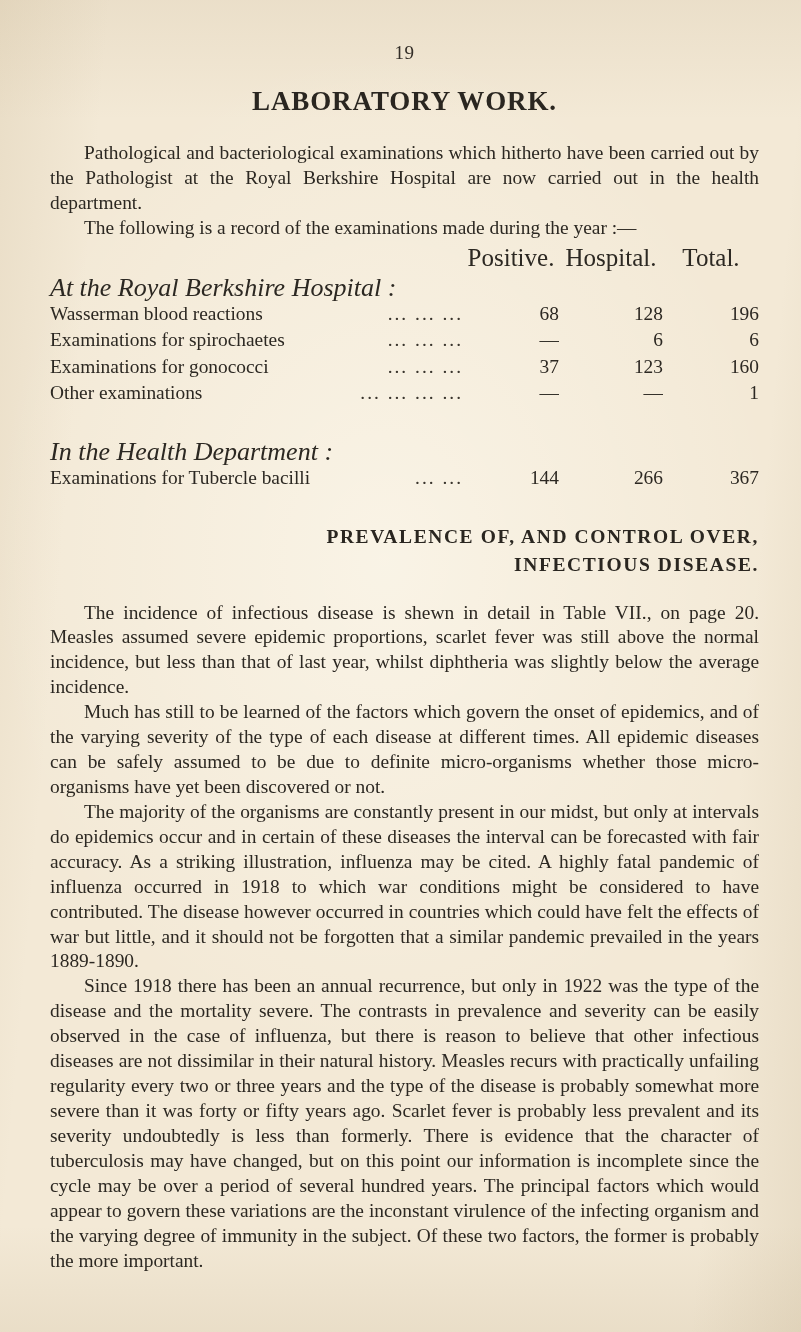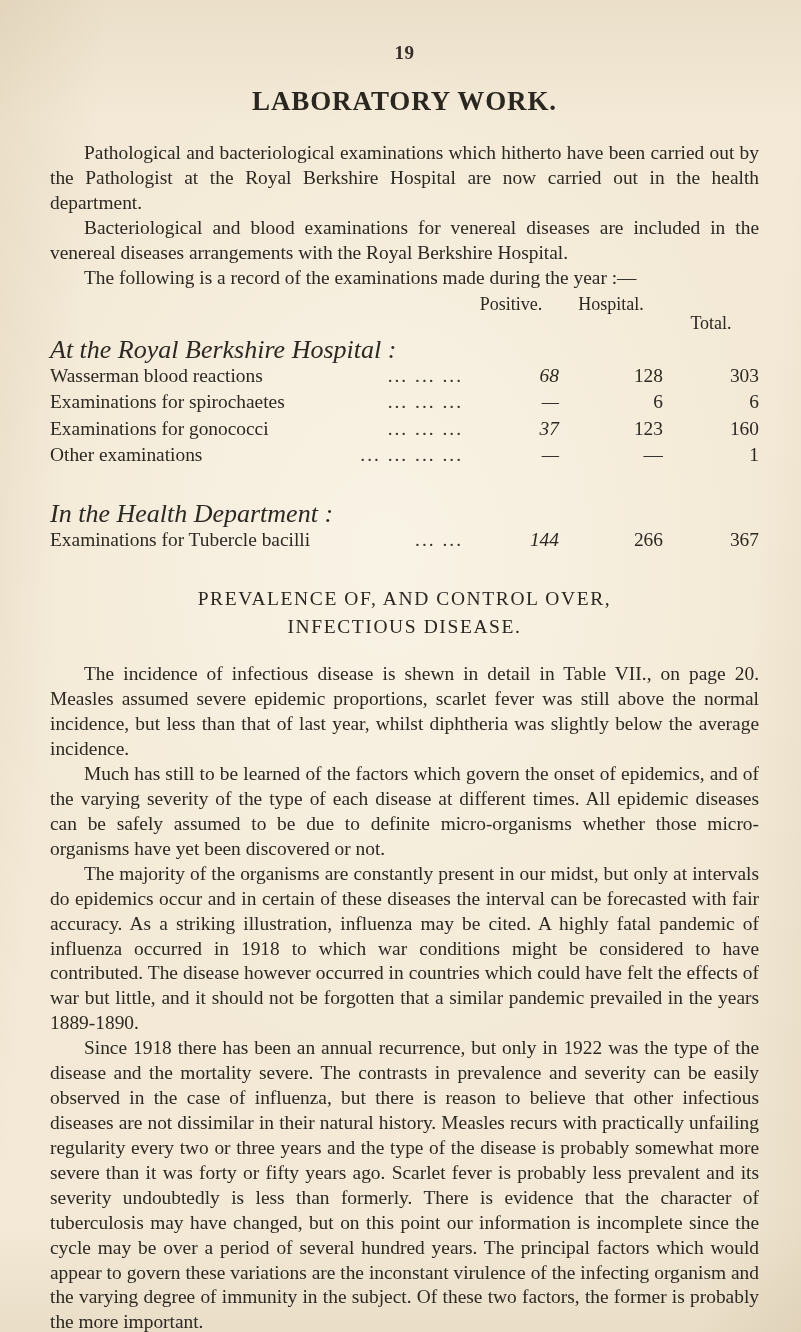--- a/index.html
+++ b/index.html
@@ -31,34 +31,33 @@
     top: 0;
     width: 709px;
     height: 1332px;
   }
   .folio {
     text-align: center;
     font-size: 19px;
     letter-spacing: 0.5px;
     margin-top: 42px;
     color: #332e27;
-    font-weight: bold;
   }
   h1.section-title {
     text-align: center;
     font-size: 27px;
     font-weight: bold;
     letter-spacing: 0.9px;
     margin: 22px 0 10px 0;
     color: #2a2620;
   }
   h2.section-title-2 {
-    text-align: center;
+    text-align: right;
     font-size: 19.5px;
-    font-weight: normal;
+    font-weight: bold;
     letter-spacing: 1.6px;
     line-height: 1.42;
     margin: 0;
     color: #2a2620;
   }
   p.body {
     font-size: 19.4px;
     line-height: 1.285;
     text-align: justify;
     text-justify: inter-word;
@@ -70,30 +69,30 @@
   }
   .para-block p.body + p.body { margin-top: 0; }
 
   .intro { margin-top: 24px; }
 
   
   .tbl-wrap { margin-top: 3px; }
   .col-heads {
     display: flex;
     justify-content: flex-end;
-    font-size: 18px;
+    font-size: 25px;
     color: #2c2822;
     margin-bottom: 1px;
   }
   .col-heads .ch {
     text-align: center;
   }
   .ch-pos { width: 96px; }
   .ch-neg { width: 104px; }
-  .ch-tot { width: 96px; margin-top: 19px; }
+  .ch-tot { width: 96px; }
 
   .grp-title {
     font-style: italic;
     font-size: 26px;
     margin: 1px 0 0 0;
     color: #2c2822;
   }
   table.datatable {
     width: 100%;
     border-collapse: collapse;
@@ -109,21 +108,21 @@
     text-align: right;
     white-space: nowrap;
     color: #3a352d;
     letter-spacing: 2px;
     padding-right: 6px;
   }
   td.num {
     text-align: right;
     white-space: nowrap;
   }
-  td.c-pos { width: 96px; font-style: italic; }
+  td.c-pos { width: 96px; }
   td.c-neg { width: 104px; }
   td.c-tot { width: 96px; }
   .dash { letter-spacing: 0; }
   tr.row td { height: 26.5px; }
 
   .gap-after-table { height: 27px; }
   .gap-heading-top { height: 30px; }
   .gap-heading-bottom { height: 22px; }
 </style>
 </head>
@@ -132,41 +131,40 @@
 <div class="paper-grain"></div>
 
 <div class="page">
 
   <div class="folio">19</div>
 
   <h1 class="section-title">LABORATORY WORK.</h1>
 
   <div class="para-block intro">
     <p class="body">Pathological and bacteriological examinations which hitherto have been carried out by the Pathologist at the Royal Berkshire Hospital are now carried out in the health department.</p>
-    <p class="body">Bacteriological and blood examinations for venereal diseases are included in the venereal diseases arrangements with the Royal Berkshire Hospital.</p>
     <p class="body">The following is a record of the examinations made during the year :—</p>
   </div>
 
   <div class="tbl-wrap">
 
     <div class="col-heads">
       <div class="ch ch-pos">Positive.</div>
       <div class="ch ch-neg">Hospital.</div>
       <div class="ch ch-tot">Total.</div>
     </div>
 
     <div class="grp-title">At the Royal Berkshire Hospital :</div>
     <table class="datatable">
       <tbody>
         <tr class="row">
           <td class="label">Wasserman blood reactions</td>
           <td class="leaders">...    ...    ...</td>
           <td class="num c-pos">68</td>
           <td class="num c-neg">128</td>
-          <td class="num c-tot">303</td>
+          <td class="num c-tot">196</td>
         </tr>
         <tr class="row">
           <td class="label">Examinations for spirochaetes</td>
           <td class="leaders">...    ...    ...</td>
           <td class="num c-pos dash">—</td>
           <td class="num c-neg">6</td>
           <td class="num c-tot">6</td>
         </tr>
         <tr class="row">
           <td class="label">Examinations for gonococci</td>

